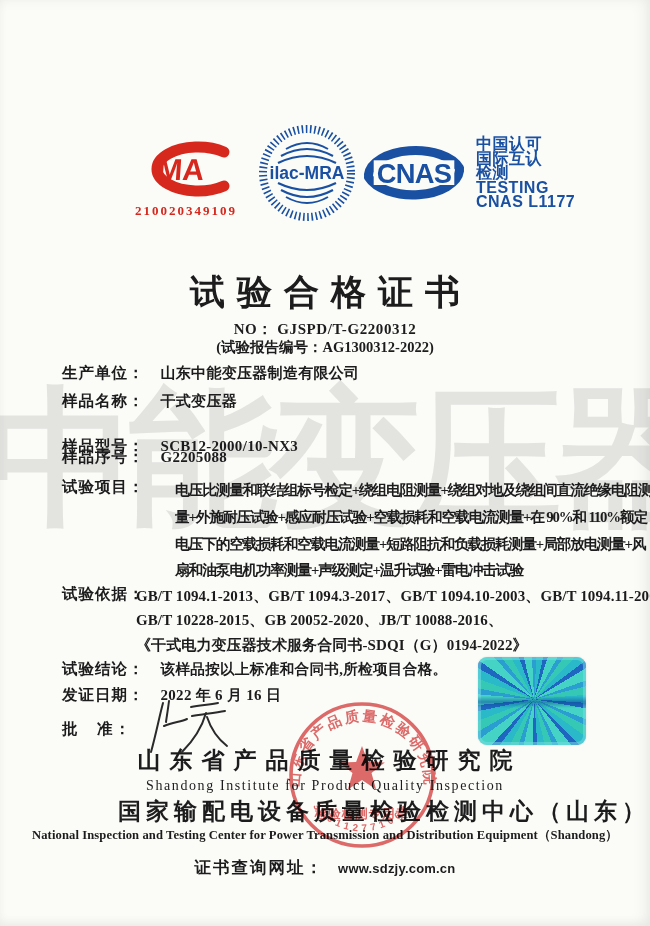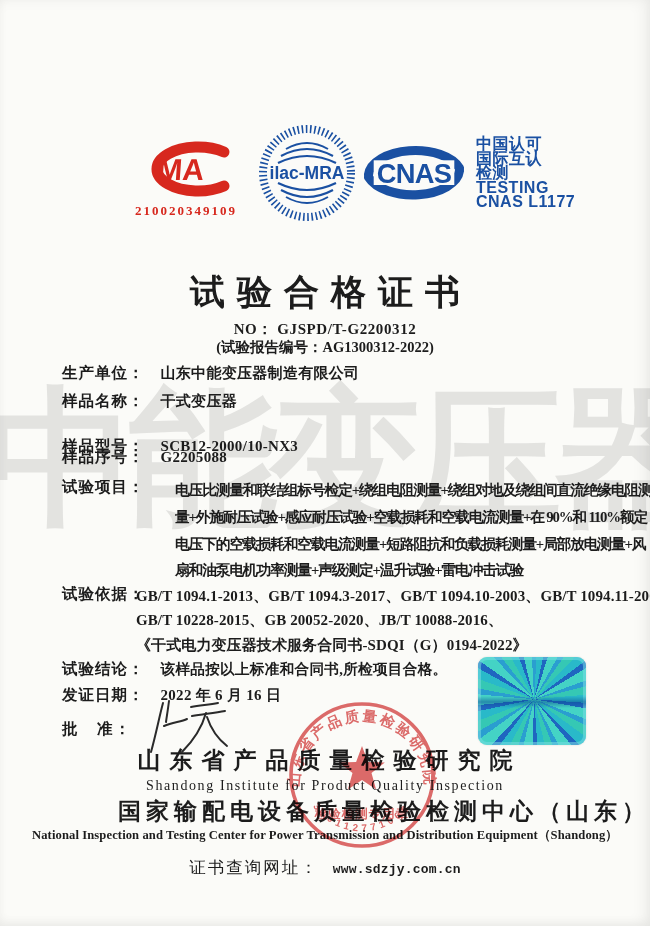--- a/index.html
+++ b/index.html
@@ -84,23 +84,23 @@
     position:absolute; top:796px; left:0; width:100%; text-align:right;
     font-size:23px; font-weight:bold; letter-spacing:5px; z-index:1;
   }
   .center-en {
     position:absolute; top:827px; left:0; width:100%; text-align:center;
     font-size:12.6px; font-weight:bold; letter-spacing:0.1px; z-index:1;
   }
   .query {
     position:absolute; top:857px; left:0; width:100%; text-align:center; z-index:1;
   }
-  .query .q-lbl { font-size:16.5px; font-weight:normal; letter-spacing:2px;text-align:right; }
+  .query .q-lbl { font-size:16.5px; font-weight:bold; letter-spacing:2px;text-align:right; }
   .query .q-url {
-    font-family:Liberation Mono, monospace; font-size:13px; font-weight:bold;
+    font-family:Liberation Sans, sans-serif; font-size:13px; font-weight:bold;
     margin-left:10px; letter-spacing:0.2px;
   }
 </style>
 </head>
 <body>
 
 <div class="page">
 
   <div class="watermark">中能变压器</div>
 

